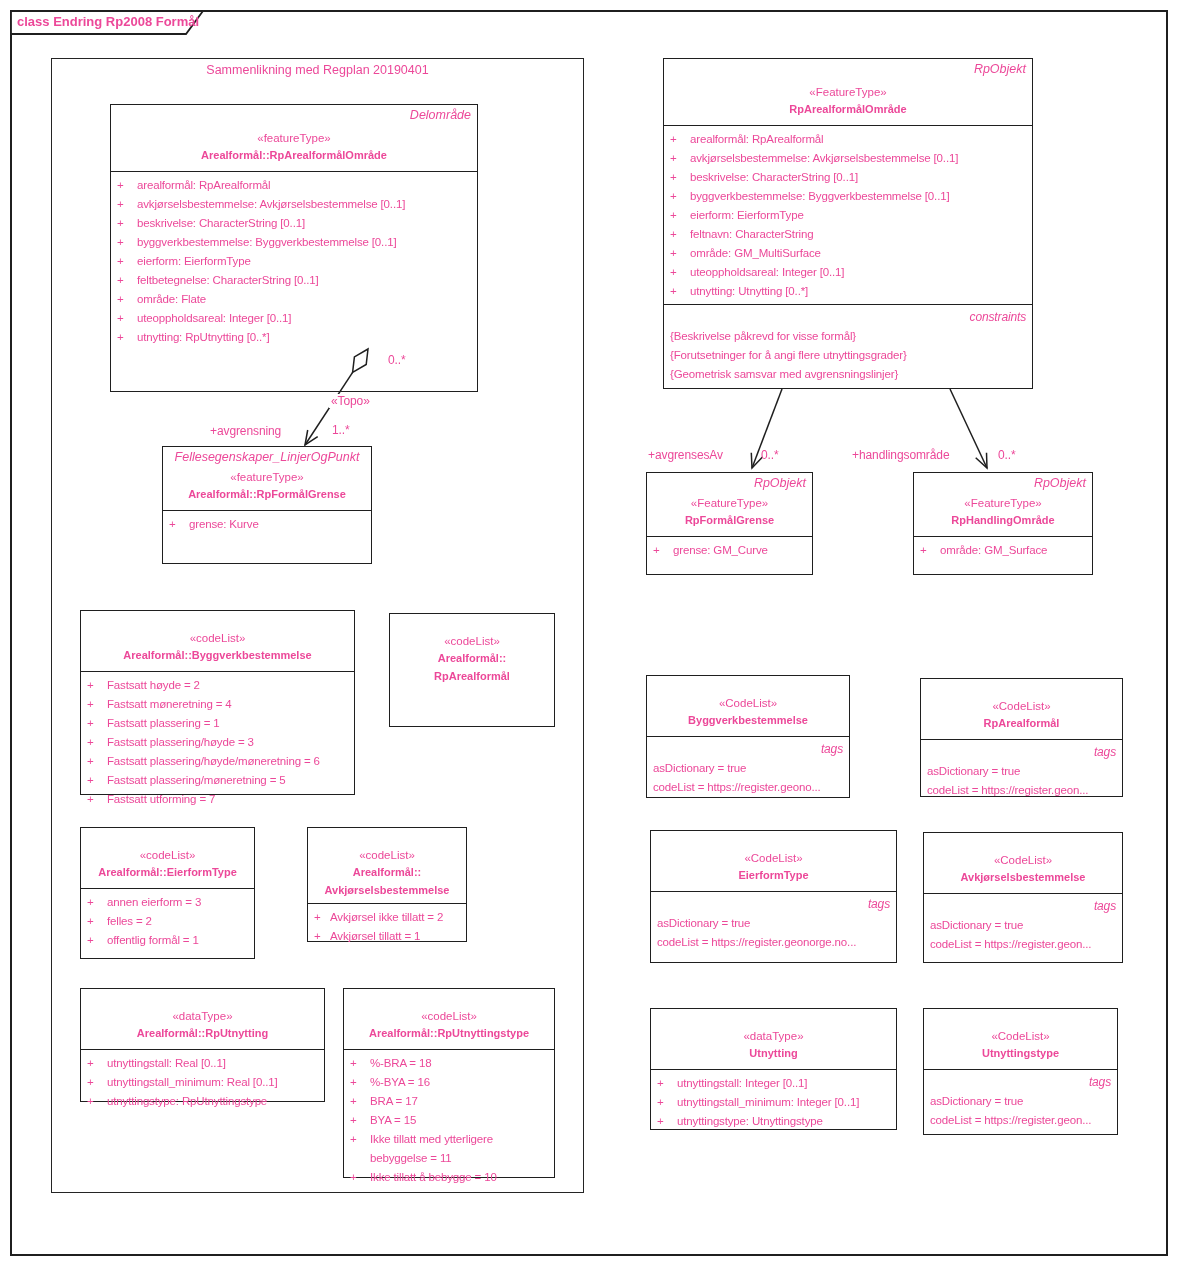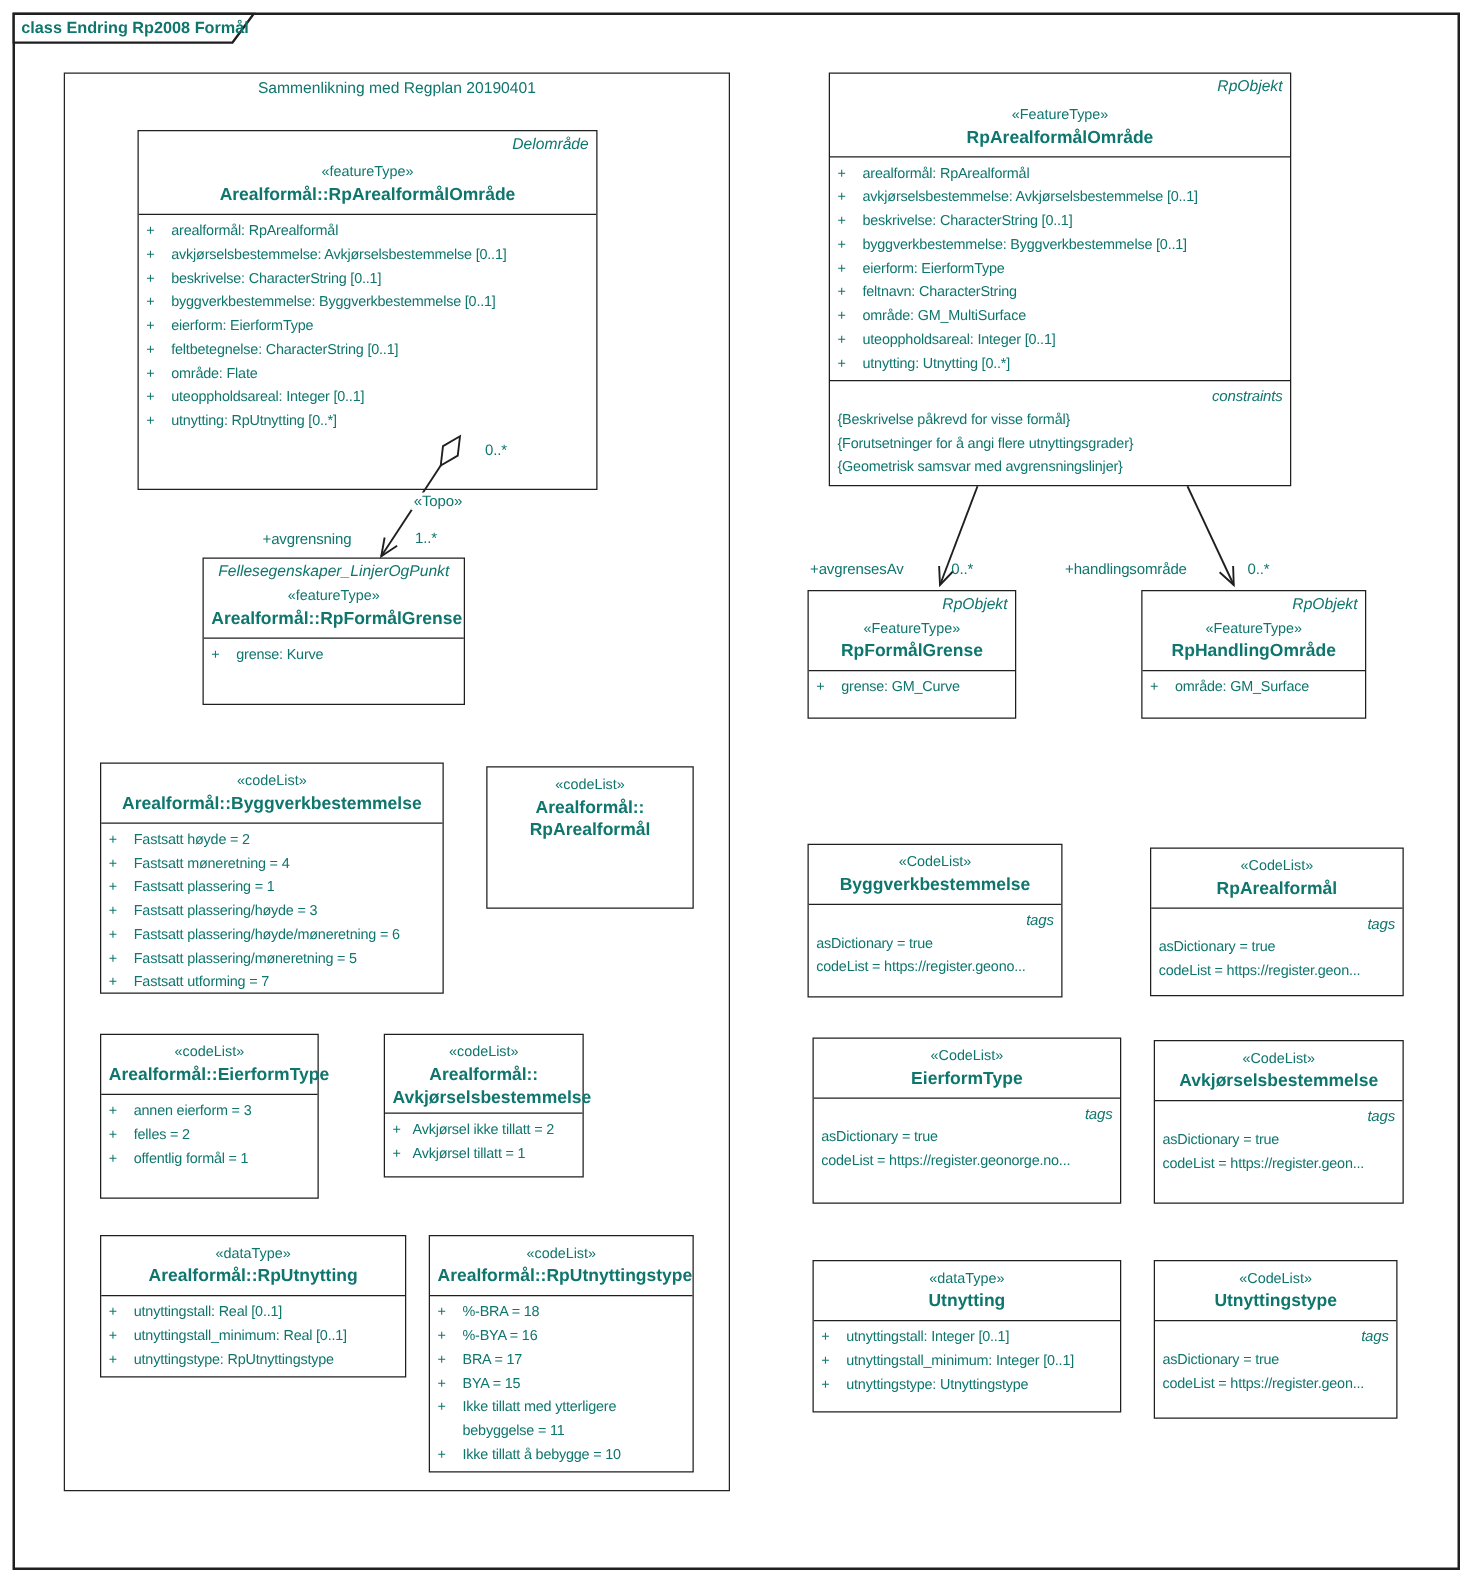--- a/index.html
+++ b/index.html
@@ -1,32 +1,32 @@
 <!DOCTYPE html>
 <html><head>
 <meta charset="utf-8">
 <style>
   html,body{margin:0;padding:0;background:#fff;}
   #canvas{position:relative;width:1178px;height:1266px;background:#fff;
-          font-family:"Liberation Sans",sans-serif;color:#0f766e;overflow:hidden;}
+          font-family:"Liberation Sans",sans-serif;color:#ec4899;overflow:hidden;}
   .outer-frame{position:absolute;left:10px;top:10px;width:1158px;height:1246px;
                border:2px solid #1f1f1f;box-sizing:border-box;}
   .tab-label{position:absolute;left:17px;top:14px;font-size:13px;font-weight:bold;white-space:nowrap;}
   .inner-frame{position:absolute;left:51px;top:58px;width:533px;height:1135px;
                border:1.6px solid #242424;box-sizing:border-box;}
   .frame-title{position:absolute;left:51px;top:63px;width:533px;text-align:center;
                font-size:12.5px;white-space:nowrap;}
   .box{position:absolute;background:#fff;border:1.6px solid #1f1f1f;box-sizing:border-box;}
   .c-hdr{border-bottom:1.6px solid #1f1f1f;padding:3px 6px 7px 6px;}
   .c-hdr.nosep{border-bottom:none;}
   .c-tag{font-style:italic;font-size:12.5px;text-align:right;line-height:15px;}
   .c-tag.center{text-align:center;}
   .c-stereo{text-align:center;font-size:11.5px;margin-top:8px;line-height:15px;}
-  .c-stereo.first{margin-top:4px;}
-  .c-name{text-align:center;font-weight:bold;font-size:14px;line-height:18px;white-space:pre-line;}
+  .c-stereo.first{margin-top:17px;}
+  .c-name{text-align:center;font-weight:bold;font-size:11px;line-height:18px;white-space:pre-line;}
   .attrs{padding:4px 4px 3px 6px;}
   .arow{display:flex;font-size:11.5px;line-height:19px;letter-spacing:-0.15px;}
   .vis{flex:0 0 20px;}
   .atext{flex:1;white-space:nowrap;}
   .attrs.wrap .atext{white-space:normal;}
   .csec{border-top:1.6px solid #1f1f1f;padding:3px 6px;font-size:11.5px;letter-spacing:-0.15px;}
   .csec .kw{font-style:italic;text-align:right;line-height:19px;font-size:12px;}
   .csec .cline{line-height:19px;white-space:nowrap;}
   .lbl{position:absolute;font-size:12px;white-space:nowrap;letter-spacing:-0.1px;}
   .lbl.bg{background:#fff;padding:0 2px;}

